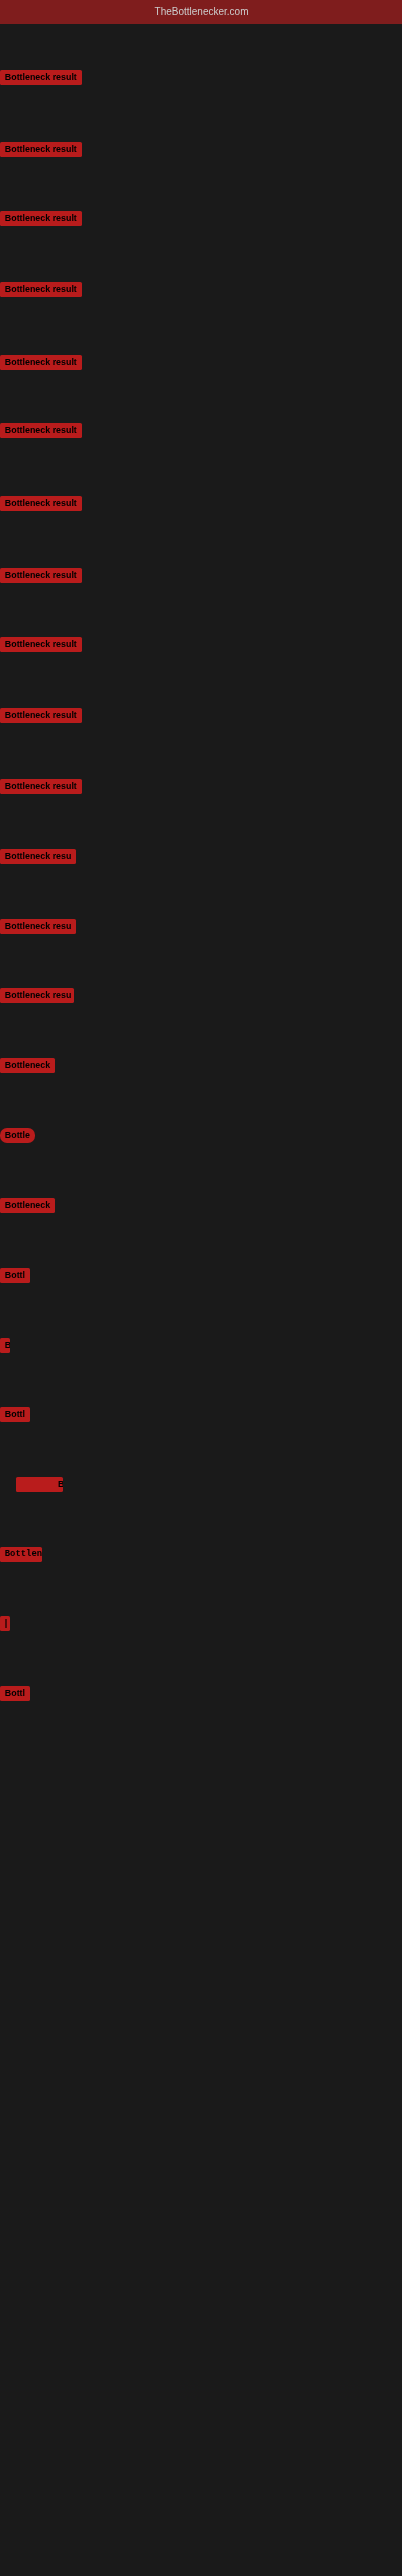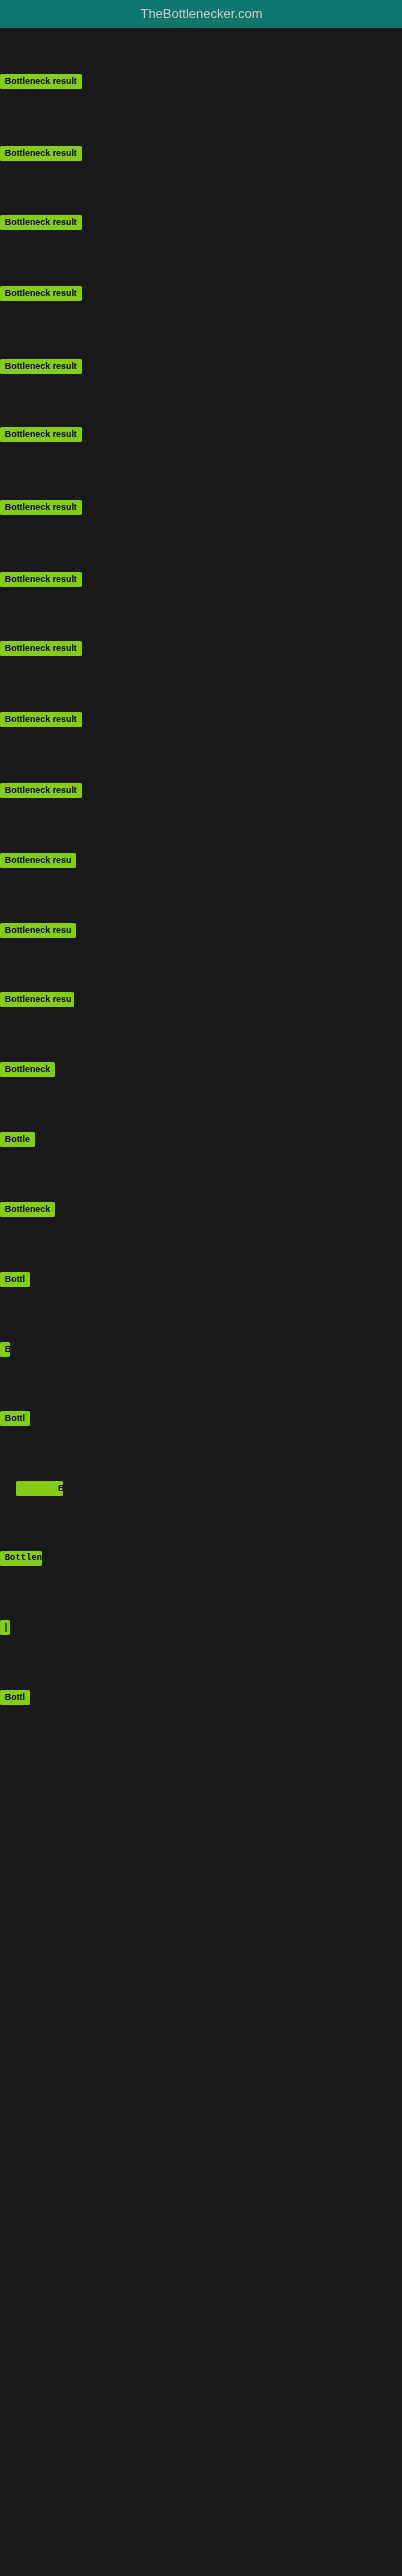--- a/index.html
+++ b/index.html
@@ -10,27 +10,27 @@
     body {
       width: 403px;
       min-height: 2576px;
       background-color: #1a1a1a;
       font-family: Arial, sans-serif;
       position: relative;
     }
     .site-title {
       text-align: center;
       color: #cccccc;
-      font-size: 13px;
+      font-size: 10px;
       padding: 6.4px 0;
-      background-color: #0f766e;
+      background-color: #7f1d1d;
     }
     .bottleneck-badge {
       display: inline-block;
-      background-color: #84cc16;
+      background-color: #b91c1c;
       color: #000000;
       font-size: 8.9px;
       font-weight: bold;
       padding: 2.4px 4.8px;
       border-radius: 1.6px;
       white-space: nowrap;
       overflow: hidden;
     }
   </style>
 </head>
@@ -47,21 +47,21 @@
     <div class="bottleneck-badge" style="position: absolute; top: 399px; left: 0px; max-width: 89px;">Bottleneck result</div>
     <div class="bottleneck-badge" style="position: absolute; top: 472px; left: 0px; max-width: 89px;">Bottleneck result</div>
     <div class="bottleneck-badge" style="position: absolute; top: 544px; left: 0px; max-width: 89px;">Bottleneck result</div>
     <div class="bottleneck-badge" style="position: absolute; top: 613px; left: 0px; max-width: 87px;">Bottleneck result</div>
     <div class="bottleneck-badge" style="position: absolute; top: 684px; left: 0px; max-width: 86px;">Bottleneck result</div>
     <div class="bottleneck-badge" style="position: absolute; top: 755px; left: 0px; max-width: 85px;">Bottleneck result</div>
     <div class="bottleneck-badge" style="position: absolute; top: 825px; left: 0px; max-width: 79px;">Bottleneck resu</div>
     <div class="bottleneck-badge" style="position: absolute; top: 895px; left: 0px; max-width: 76px;">Bottleneck resu</div>
     <div class="bottleneck-badge" style="position: absolute; top: 964px; left: 0px; max-width: 74px;">Bottleneck resu</div>
     <div class="bottleneck-badge" style="position: absolute; top: 1034px; left: 0px; max-width: 56px;">Bottleneck</div>
-    <div class="bottleneck-badge" style="position: absolute; top: 1104px; left: 0px; max-width: 36px;">Bottle</div>
+    <div class="bottleneck-badge" style="position: absolute; top: 1104px; left: 0px; max-width: 36px; border-radius: 7px;">Bottle</div>
     <div class="bottleneck-badge" style="position: absolute; top: 1174px; left: 0px; max-width: 55px;">Bottleneck</div>
     <div class="bottleneck-badge" style="position: absolute; top: 1244px; left: 0px; max-width: 32px;">Bottl</div>
     <div class="bottleneck-badge" style="position: absolute; top: 1314px; left: 0px; max-width: 9.7px;">B</div>
     <div class="bottleneck-badge" style="position: absolute; top: 1383px; left: 0px; max-width: 32px;">Bottl</div>
     <div class="bottleneck-badge" style="position: absolute; top: 1453px; left: 16px; max-width: 22.5px; padding-left: 42px;">Bot</div>
     <div class="bottleneck-badge" style="position: absolute; top: 1523px; left: 0px; max-width: 42px; font-family: Liberation Mono, monospace;">Bottlen</div>
     <div class="bottleneck-badge" style="position: absolute; top: 1592px; left: 0px; max-width: 6.4px;">|</div>
     <div class="bottleneck-badge" style="position: absolute; top: 1662px; left: 0px; max-width: 32px;">Bottl</div>
   </div>
 

